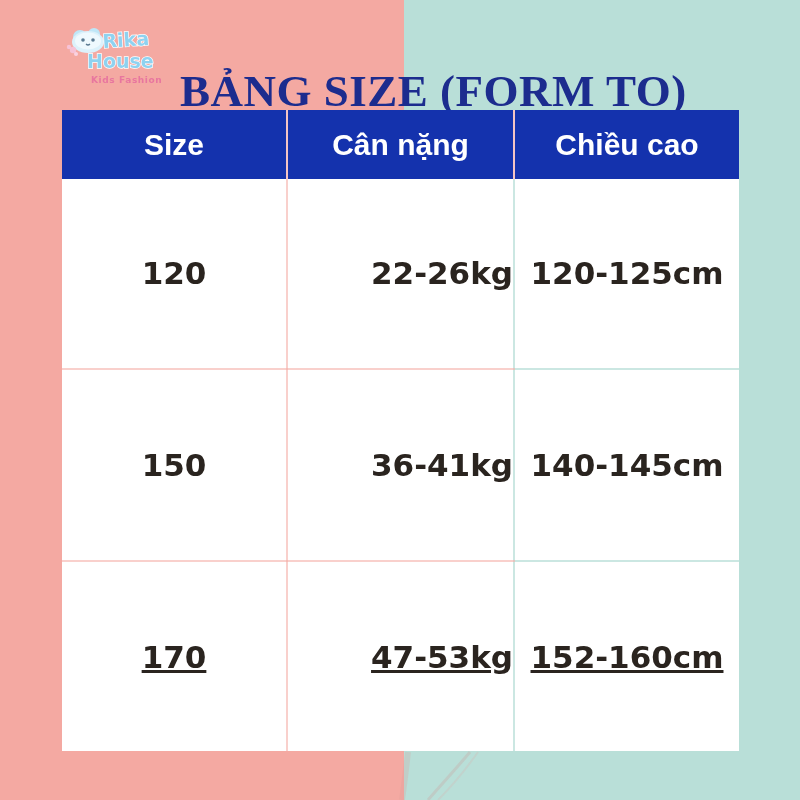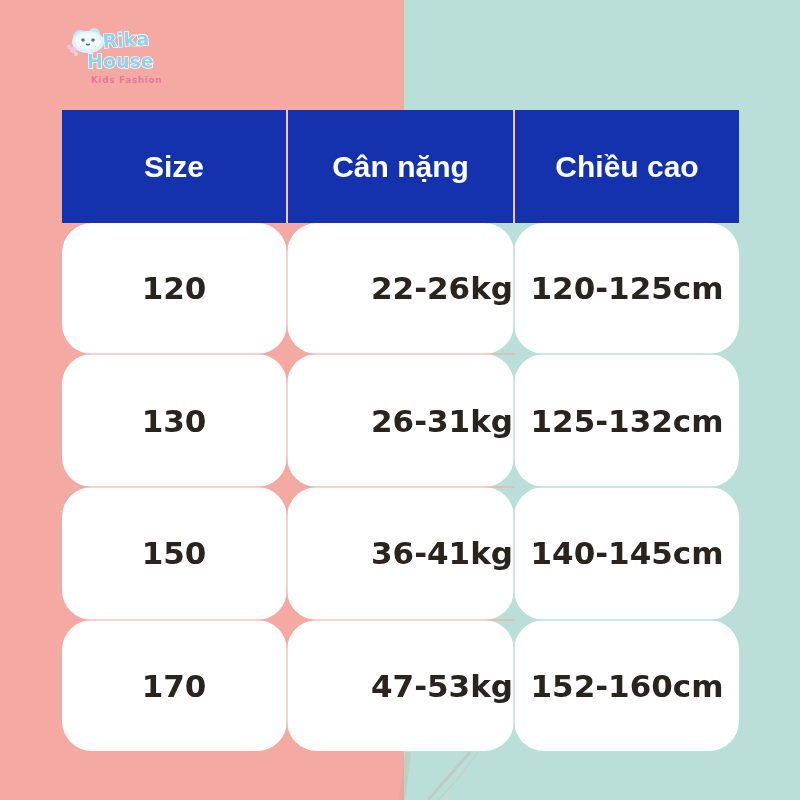--- a/index.html
+++ b/index.html
@@ -80,51 +80,51 @@
     table-layout: fixed;
   }
   .size-table th,
   .size-table td {
     padding: 0;
     margin: 0;
     text-align: center;
     vertical-align: middle;
   }
   .size-table thead th {
-    height: 113px;
+    height: 69px;
     background: #1432AD;
     color: #FFFFFF;
     font-family: "Liberation Sans", sans-serif;
     font-weight: bold;
     font-size: 30px;
     border-right: 2px solid #F4C4C4;
   }
   .size-table thead th:last-child { border-right: none; margin-top: 12px; }
 
   .size-table tbody td {
     height: 92.3px;
     background: #FFFFFF;
     color: #2A241F;
     font-family: "DejaVu Sans", sans-serif;
     font-weight: 600;
     font-size: 31px;
     border-right: 2px solid rgba(244,169,162,.55);
     border-bottom: 2px solid rgba(244,169,162,.55);
-    border-radius: 30px;
   }
   .size-table tbody td:last-child {
     border-right: none;
     border-bottom-color: rgba(185,223,216,.75);
   }
   .size-table tbody td:nth-child(2) {
     border-right-color: rgba(185,223,216,.75);
     text-align: right;
   }
   .size-table tbody tr:last-child td {
     border-bottom: none;
+    text-decoration: underline;
   }
 
   
   .col-size   { width: 225px; }
   .col-weight { width: 227px; }
   .col-height { width: 225px; }
 </style>
 </head>
 <body>
 
@@ -155,20 +155,21 @@
         <circle cx="6" cy="21" r="2.2" fill="#F7C2D6"></circle>
         <circle cx="13" cy="28" r="2.0" fill="#F9D2E2"></circle>
       </g>
 
       <text x="40" y="22" font-family="'DejaVu Sans', sans-serif" font-size="19" font-weight="bold" fill="#8FD2F0" stroke="#FFFFFF" stroke-width="1.4" paint-order="stroke" transform="rotate(-4 40 22)">Rika</text>
       <text x="24" y="42" font-family="'DejaVu Sans', sans-serif" font-size="19" font-weight="bold" fill="#8FD2F0" stroke="#FFFFFF" stroke-width="1.4" paint-order="stroke">House</text>
       <text x="28" y="57" font-family="'DejaVu Sans', sans-serif" font-size="9" font-weight="bold" fill="#E8769F" letter-spacing="0.6">Kids Fashion</text>
     </svg>
   </div>
 
+  <h1 class="title">BẢNG SIZE (FORM TO)</h1>
 
   <table class="size-table">
     <colgroup>
       <col class="col-size">
       <col class="col-weight">
       <col class="col-height">
     </colgroup>
     <thead>
       <tr>
         <th>Size</th>
@@ -176,25 +177,20 @@
         <th>Chiều cao</th>
       </tr>
     </thead>
     <tbody>
       <tr>
         <td>120</td>
         <td>22-26kg</td>
         <td>120-125cm</td>
       </tr>
       <tr>
-        <td>130</td>
-        <td>26-31kg</td>
-        <td>125-132cm</td>
-      </tr>
-      <tr>
         <td>150</td>
         <td>36-41kg</td>
         <td>140-145cm</td>
       </tr>
       <tr>
         <td>170</td>
         <td>47-53kg</td>
         <td>152-160cm</td>
       </tr>
     </tbody>

